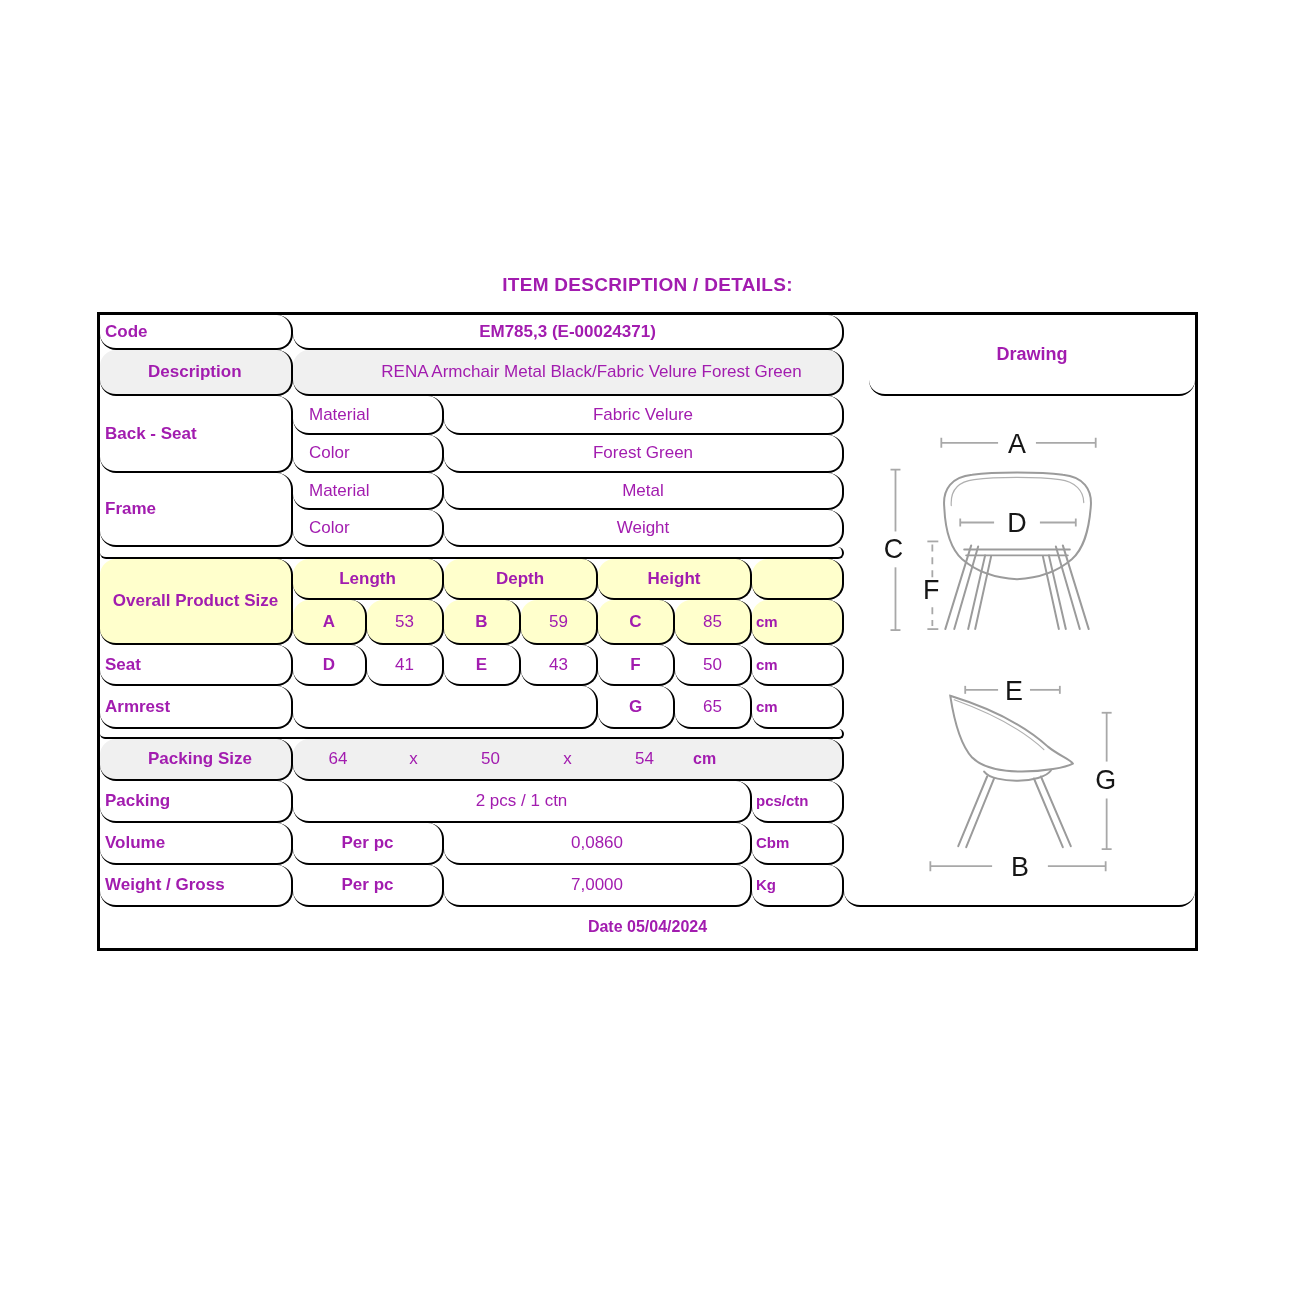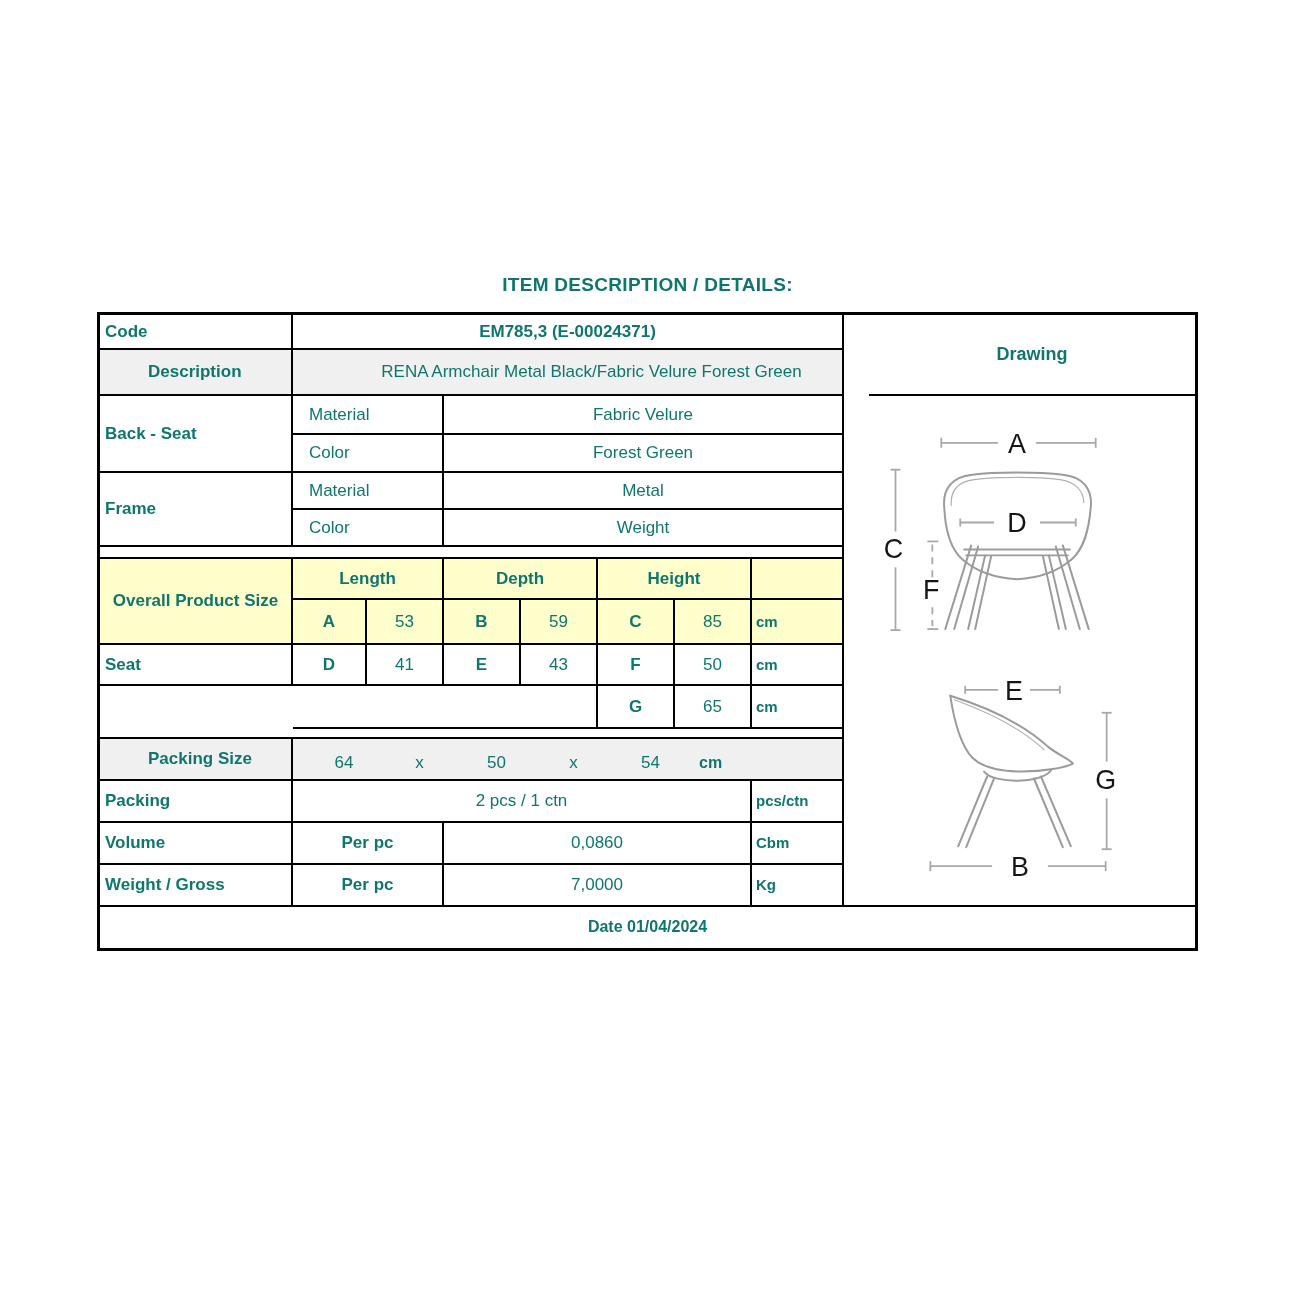--- a/index.html
+++ b/index.html
@@ -1,35 +1,35 @@
 <!DOCTYPE html>
 <html><head>
 <meta charset="utf-8">
 <style>
   html,body{margin:0;padding:0;background:#ffffff;}
   .sheet{
     position:relative;width:1300px;height:1300px;background:#ffffff;
-    font-family:"Liberation Sans",sans-serif;color:#0f766e;overflow:hidden;
+    font-family:"Liberation Sans",sans-serif;color:#a21caf;overflow:hidden;
   }
   .title{
     position:absolute;left:100px;top:274px;width:1095px;
     text-align:center;font-weight:bold;font-size:19px;letter-spacing:.3px;
   }
   .grid{
     position:absolute;left:97px;top:312px;
     display:grid;
     grid-template-columns:193px 74px 77px 77px 77px 77px 77px 92px 351px;
     grid-template-rows:35px 46px 39px 38px 37px 37px 12px 41px 45px 41px 43px 10px 42px 42px 42px 42px 41px;
     border:3px solid #000;
     background:#fff;
   }
   .c{
     border-right:2px solid #000;border-bottom:2px solid #000;
     display:flex;align-items:center;background:#fff;
-    font-size:17px;line-height:1.15;overflow:hidden;box-sizing:border-box;
+    font-size:17px;line-height:1.15;overflow:hidden;box-sizing:border-box;border-radius:16px;
   }
   .no-r{border-right:none;}
   .no-b{border-bottom:none;}
   .lbl{font-weight:bold;padding-left:5px;}
   .sub{padding-left:16px;}
   .val{justify-content:center;text-align:center;}
   .valb{justify-content:center;text-align:center;font-weight:bold;}
   .unit{font-weight:bold;padding-left:4px;font-size:15px;}
   .y{background:#ffffcc;}
   .g{background:#f0f0f0;padding-left:48px;}
@@ -182,29 +182,30 @@
 
     <div class="c lbl" style="grid-area:10/1/11/2">Seat</div>
     <div class="c valb" style="grid-area:10/2/11/3">D</div>
     <div class="c val" style="grid-area:10/3/11/4">41</div>
     <div class="c valb" style="grid-area:10/4/11/5">E</div>
     <div class="c val" style="grid-area:10/5/11/6">43</div>
     <div class="c valb" style="grid-area:10/6/11/7">F</div>
     <div class="c val" style="grid-area:10/7/11/8">50</div>
     <div class="c unit" style="grid-area:10/8/11/9">cm</div>
 
+    <div class="c lbl" style="grid-area:11/1/12/2">Armrest</div>
     <div class="c" style="grid-area:11/2/12/6"></div>
     <div class="c valb" style="grid-area:11/6/12/7">G</div>
     <div class="c val" style="grid-area:11/7/12/8">65</div>
     <div class="c unit" style="grid-area:11/8/12/9">cm</div>
 
     <div class="c" style="grid-area:12/1/13/9"></div>
 
     <div class="c lbl g" style="grid-area:13/1/14/2">Packing Size</div>
-    <div class="c g" style="grid-area:13/2/14/9;padding:14px">
+    <div class="c g" style="grid-area:13/2/14/9;padding:8px">
       <div class="ps">
         <span>64</span>
         <span>x</span>
         <span>50</span>
         <span>x</span>
         <span>54</span>
         <span class="pu">cm</span>
         <span></span>
       </div>
     </div>
@@ -216,16 +217,16 @@
     <div class="c lbl" style="grid-area:15/1/16/2">Volume</div>
     <div class="c valb" style="grid-area:15/2/16/4">Per pc</div>
     <div class="c val" style="grid-area:15/4/16/8">0,0860</div>
     <div class="c unit" style="grid-area:15/8/16/9">Cbm</div>
 
     <div class="c lbl" style="grid-area:16/1/17/2">Weight / Gross</div>
     <div class="c valb" style="grid-area:16/2/17/4">Per pc</div>
     <div class="c val" style="grid-area:16/4/17/8">7,0000</div>
     <div class="c unit" style="grid-area:16/8/17/9">Kg</div>
 
-    <div class="c valb no-b no-r" style="grid-area:17/1/18/10;font-size:16px">Date 01/04/2024</div>
+    <div class="c valb no-b no-r" style="grid-area:17/1/18/10;font-size:16px">Date 05/04/2024</div>
 
   </div>
 </div>
 
 </body></html>

